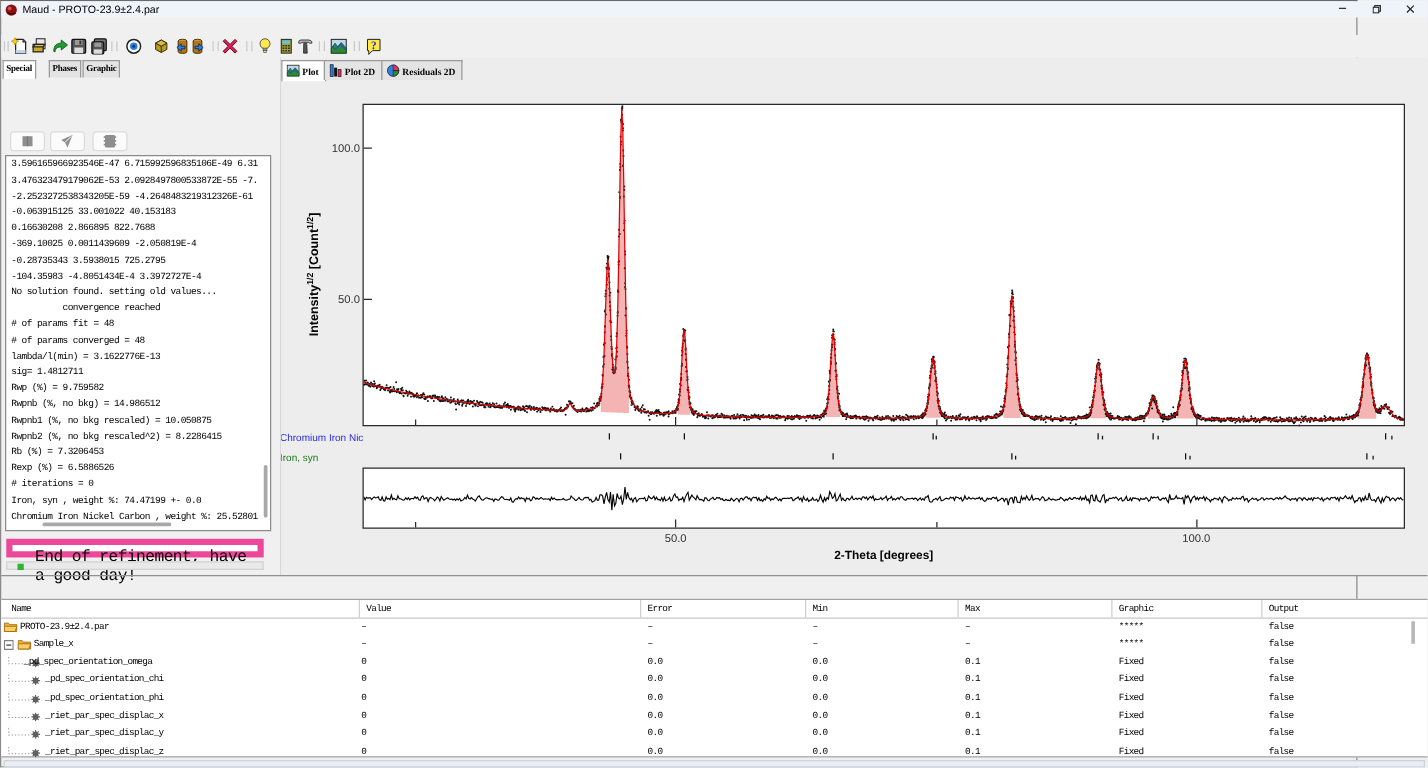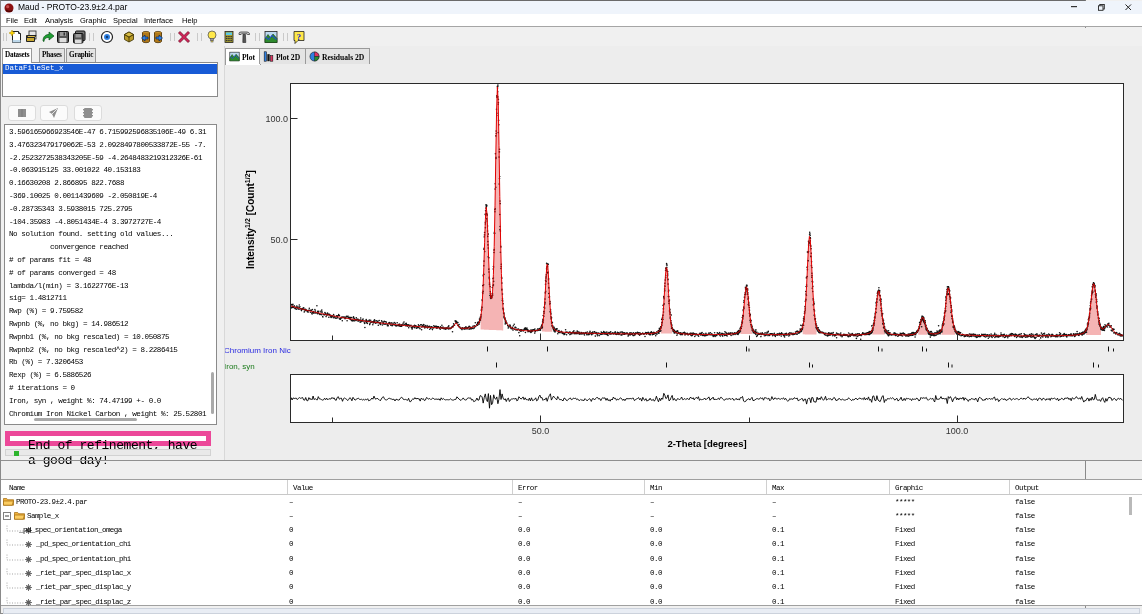--- a/index.html
+++ b/index.html
@@ -62,29 +62,20 @@
       </svg>
  <svg class="abs" style="left:1097px;top:3px" width="7" height="7">
         <rect x="1.8" y="0.5" width="4.5" height="4.5" fill="none" stroke="#222" stroke-width="0.9"></rect>
         <rect x="0.5" y="1.8" width="4.5" height="4.5" fill="#eff4fb" stroke="#222" stroke-width="0.9"></rect>
       </svg>
  <svg class="abs" style="left:1124px;top:3px" width="7" height="7">
         <path d="M0.5 0.5 L6 6 M6 0.5 L0.5 6" stroke="#222" stroke-width="1"></path>
       </svg>
 </div>
 
-<div class="abs" id="menu">
- <span style="left:5px">File</span>
-      <span style="left:23px">Edit</span>
-      <span style="left:44px">Analysis</span>
-      <span style="left:79px">Graphic</span>
-      <span style="left:112px">Special</span>
-      <span style="left:143px">Interface</span>
-      <span style="left:181px">Help</span>
-</div>
 
 <div class="abs" id="tbar">
       <svg class="ticon" style="left:8px;top:2px" width="14" height="14" viewBox="0 0 14 14">
         <path d="M3.5 1.5h6l2 2v9h-8z" fill="#fff" stroke="#222"></path>
         <path d="M9.5 1.5v2h2" fill="#cfe4f2" stroke="#222"></path>
         <rect x="3.5" y="10" width="8" height="2.5" fill="#bcd7ea"></rect>
         <path d="M3 0 L3.9 2.1 L6 3 L3.9 3.9 L3 6 L2.1 3.9 L0 3 L2.1 2.1 Z" fill="#ffd700" stroke="#a88400" stroke-width="0.5"></path>
       </svg>
       <svg class="ticon" style="left:24px;top:2px" width="14" height="14" viewBox="0 0 14 14">
         <rect x="4" y="1" width="7" height="8" fill="#e8e8e8" stroke="#222" stroke-width="0.8"></rect>
@@ -172,27 +163,24 @@
       <div class="tsep" style="left:173px"></div>
       <div class="tsep" style="left:196px"></div>
       <div class="tsep" style="left:200px"></div>
       <div class="tsep" style="left:254px"></div>
       <div class="tsep" style="left:258px"></div>
       <div class="tsep" style="left:282px"></div>
       <div class="tsep" style="left:286px"></div>
     </div>
 
 <div class="abs" id="ltabs">
- <span class="ltab on" style="left:1px">Datasets</span>
+ <span class="ltab on" style="left:1px">Special</span>
  <span class="ltab" style="left:38px">Phases</span>
  <span class="ltab" style="left:65px">Graphic</span>
 </div>
-<div class="abs" id="lst">
-      <div class="abs" id="lstsel">DataFileSet_x</div>
-    </div>
 <div class="btn" style="left:7px">
       <svg width="26" height="14">
         <rect x="9" y="3" width="8" height="8" fill="#8e8e8e"></rect>
         <path d="M13 3v8" stroke="#7a7a7a"></path>
       </svg>
     </div>
 <div class="btn" style="left:39px">
       <svg width="26" height="14">
         <path d="M8 6 L17 2 L13 12 L11 8 Z" fill="#8e8e8e"></path>
         <path d="M11 8 L16 3" stroke="#fbfbfb" stroke-width="0.8"></path>

